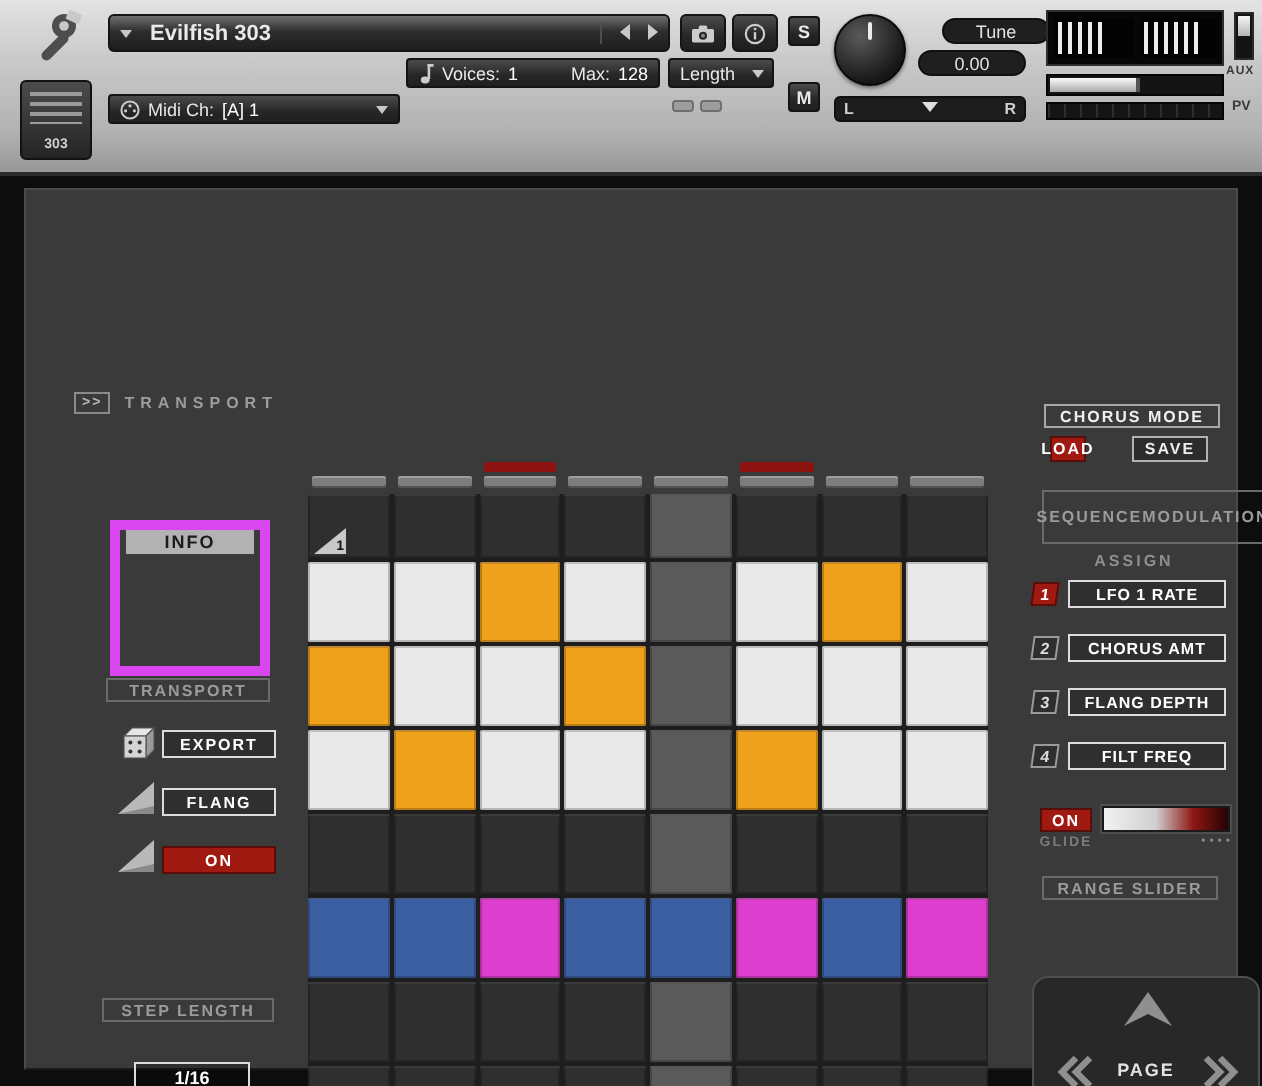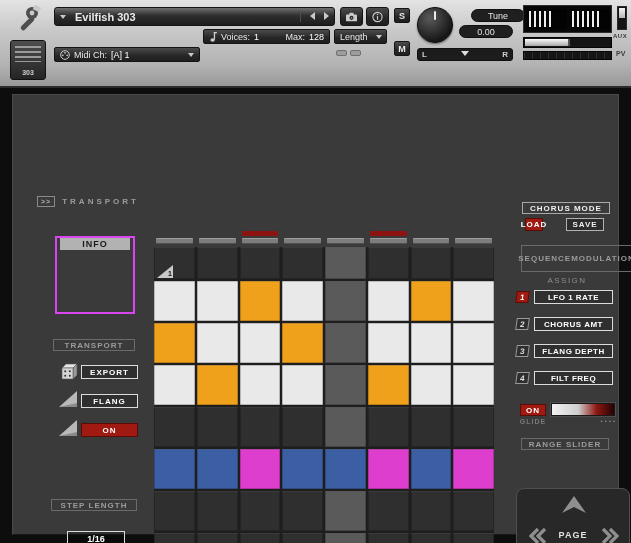--- a/index.html
+++ b/index.html
@@ -124,35 +124,35 @@
   #step-grid { left:141px; top:152px; width:340px; height:326px; background:#1e1e1e;
     display:grid; grid-template-columns:repeat(8,1fr); grid-template-rows:32px repeat(7,40px); gap:2px; }
   .cell { position:relative; border-radius:1px;
     box-shadow:inset 0 1px 0 rgba(255,255,255,.10), inset 0 0 0 1px rgba(0,0,0,.22); }
 
   .ramp-badge { position:absolute; width:16px; height:13px; }
   .ramp-badge.pos-bl { left:3px; bottom:2px; }
   .ramp-badge span { position:absolute; right:1px; bottom:0; font-size:7px; font-weight:bold; color:#111; line-height:1; }
 
   
-  #info-box { left:42px; top:141px; width:80px; height:78px; border:2px solid #d946ef; }
+  #info-box { left:42px; top:165px; width:80px; height:78px; border:5px solid #d946ef; }
   #info-header { margin:0 3px; height:12px; background:#b2b2b2; color:#1b1b1b; font-size:9px; font-weight:bold;
     letter-spacing:1px; display:flex; align-items:center; justify-content:center; }
   #info-lines { padding:4px 6px; font-size:9px; color:#e8e8e8; line-height:14px; }
 
   #transport-box { left:40px; top:244px; width:82px; height:12px; }
   #export-icon { left:46px; top:267px; } #export-button { left:68px; top:270px; width:57px; height:14px; }
   #erase-icon  { left:46px; top:296px; } #erase-button  { left:68px; top:299px; width:57px; height:14px; }
   #on-icon     { left:46px; top:325px; } #on-button     { left:68px; top:328px; width:57px; height:14px; }
   #step-length-box   { left:38px; top:404px; width:86px; height:12px; }
   #step-length-value { left:54px; top:436px; width:58px; height:15px; font-size:9px; letter-spacing:0; }
 
   
   #seqmod-box { left:508px; top:150px; width:111px; height:27px; flex-direction:row; line-height:11px; }
-  #assign-label { left:508px; top:181px; width:92px; text-align:center; color:#8e8e8e; font-size:8px; font-weight:normal; letter-spacing:1.5px; }
+  #assign-label { left:508px; top:181px; width:92px; text-align:center; color:#8e8e8e; font-size:8px; font-weight:bold; letter-spacing:1.5px; }
   #assign-slots { left:503px; top:195px; width:112px; }
   .slot-row { height:14px; margin-bottom:13px; display:flex; align-items:center; }
   .slot-badge { width:13px; height:12px; transform:skewX(-8deg); background:#2e2e2e; border:1px solid #9a9a9a; color:#ddd;
     font-size:8px; font-weight:bold; display:flex; align-items:center; justify-content:center; margin-right:5px; flex:0 0 13px; }
   .slot-badge.active { background:#a01a12; border-color:#5c0d08; color:#fff; }
   .slot-label { flex:1; margin-right:15px; height:14px; border:1px solid #dcdcdc; color:#fff; font-size:8px; font-weight:bold;
     letter-spacing:.5px; display:flex; align-items:center; justify-content:center; background:rgba(0,0,0,.18); }
 
   #glide-on-button { left:507px; top:309px; width:26px; height:12px; }
   #glide-label { left:505px; top:323px; width:30px; text-align:center; color:#7a7a7a; font-size:7px; font-weight:bold; letter-spacing:1px; }

